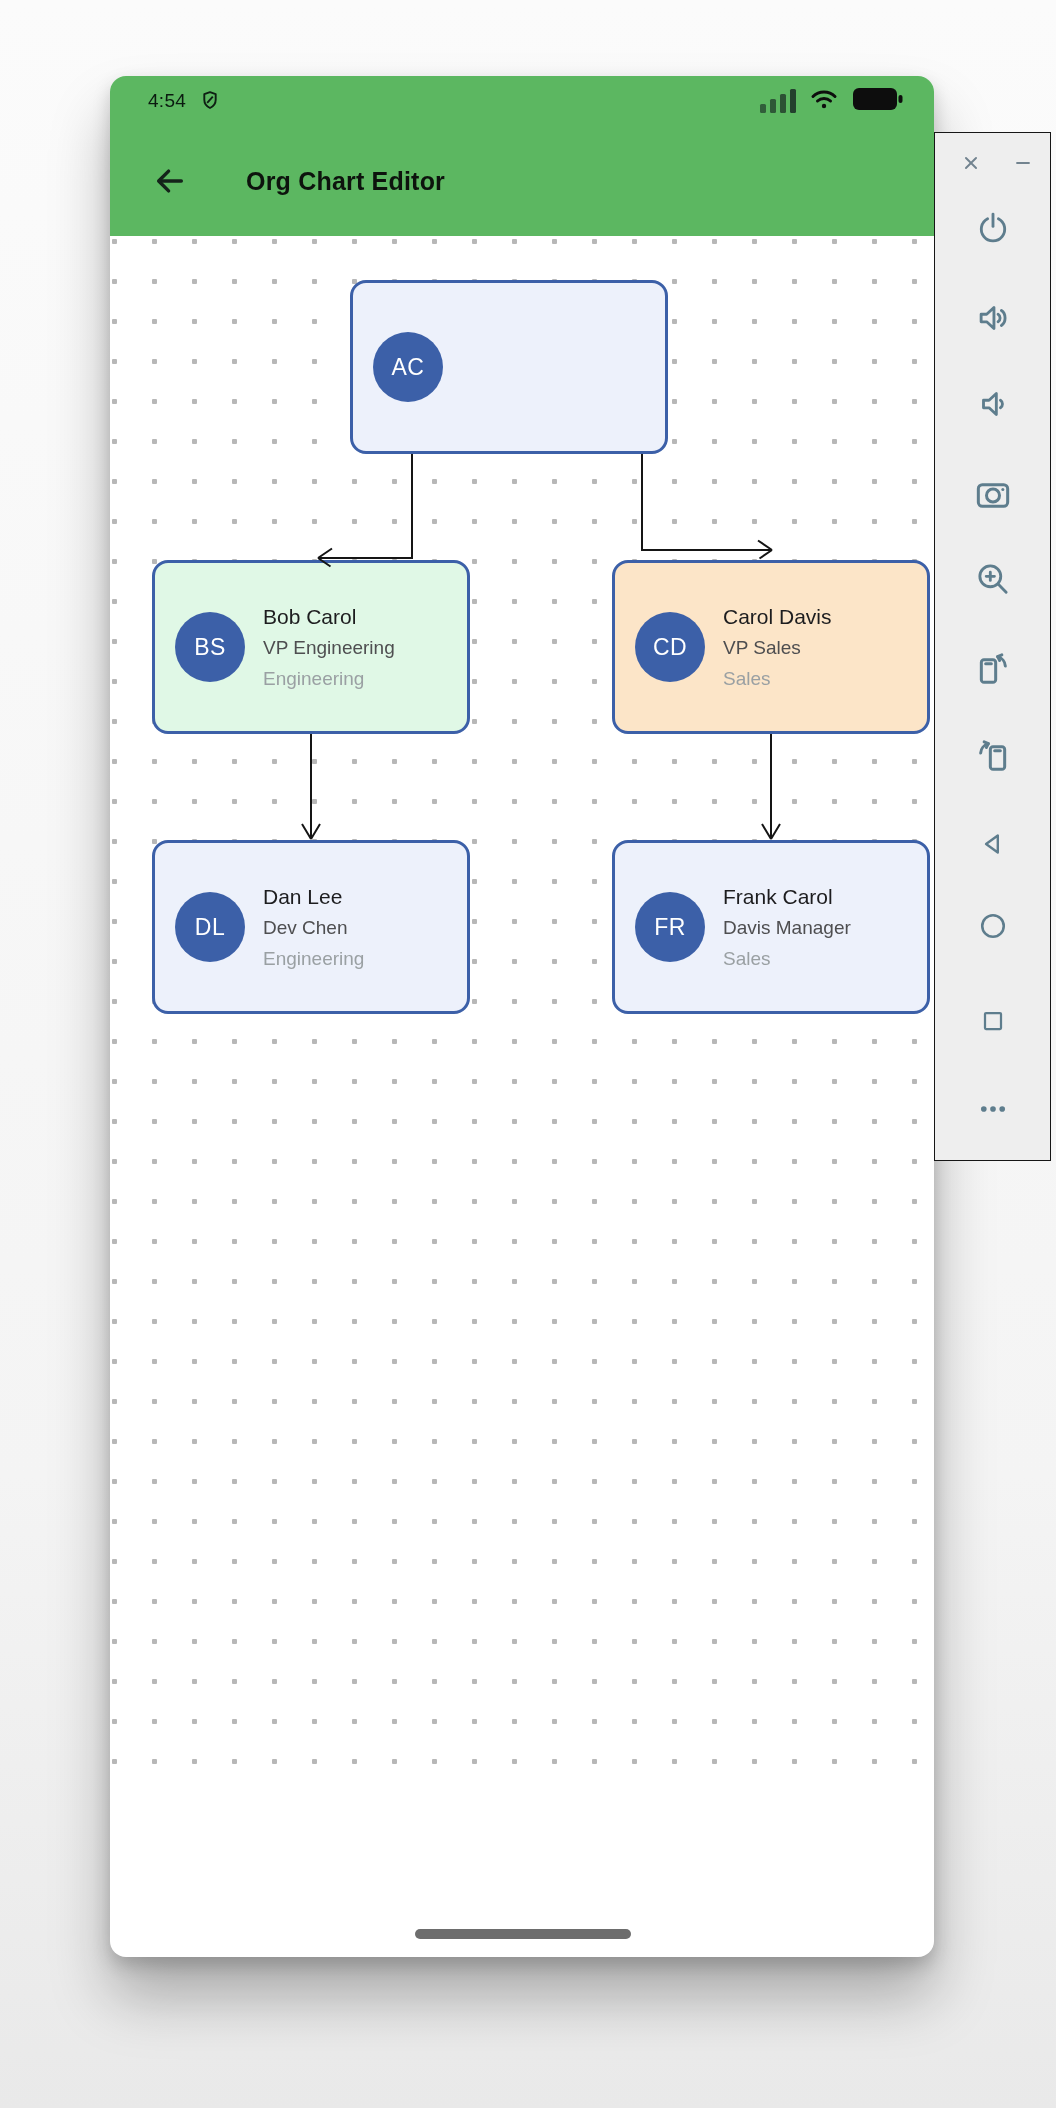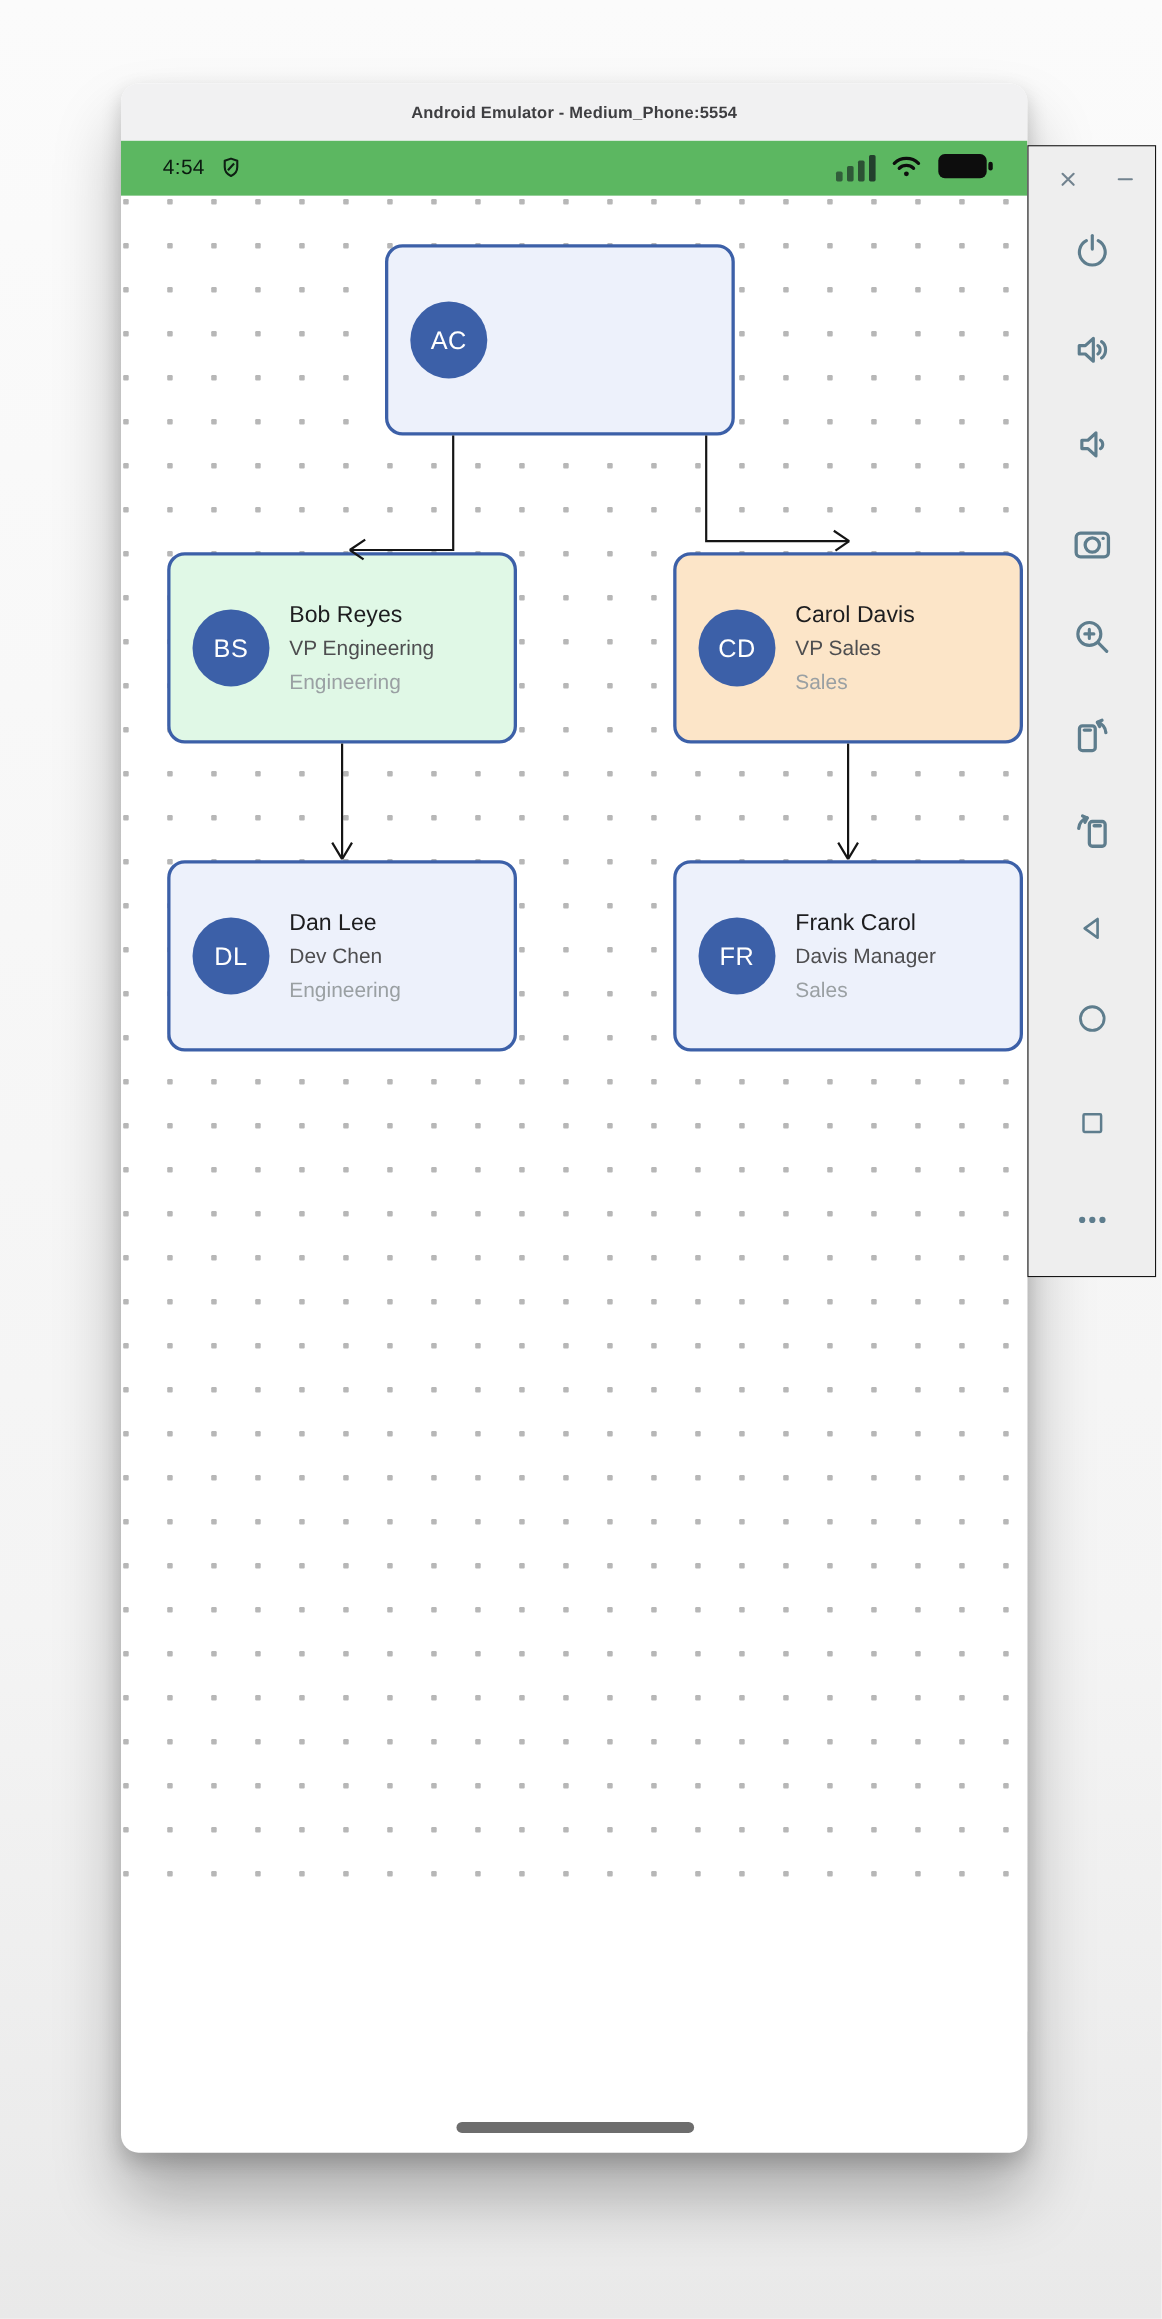--- a/index.html
+++ b/index.html
@@ -74,23 +74,20 @@
     display:flex;align-items:center;justify-content:center;cursor:pointer;background:none;border:none;padding:0;
   }
   .tool-btn svg{stroke:#5e7d8d;fill:none;stroke-width:1.8;stroke-linecap:round;stroke-linejoin:round;}
   :root{--green:#5cb761;--node-border:#3c60a8;}
 </style>
 </head>
 <body>
 
 <div class="phone-window">
 
-  <div class="titlebar">
-    <span>Android Emulator - Medium_Phone:5554</span>
-  </div>
 
   <div class="statusbar">
     <span class="status-time">4:54</span>
     <span class="status-shield">
       <svg width="24" height="24" viewBox="0 0 24 24" fill="none" stroke="#0e1f13" stroke-width="1.9" stroke-linejoin="round">
         <path d="M12 3.2 L6.3 5.2 V10.8 C6.3 15 8.9 17.6 12 19 C15.1 17.6 17.7 15 17.7 10.8 V5.2 Z"></path>
         <path d="M9.2 13.8 L14.8 7.6"></path>
       </svg>
     </span>
     <span class="status-right">
@@ -109,20 +106,29 @@
       </span>
       <span>
         <svg width="52" height="26" viewBox="0 0 52 26">
           <rect x="1" y="2" width="44" height="22" rx="6" fill="#0d0d0d"></rect>
           <rect x="46.5" y="9" width="4" height="8" rx="2" fill="#0d0d0d"></rect>
         </svg>
       </span>
     </span>
   </div>
 
+  <div class="appbar">
+    <span class="back-btn" title="back">
+      <svg width="34" height="34" viewBox="0 0 24 24" fill="none" stroke="#14231a" stroke-width="2.4" stroke-linecap="round" stroke-linejoin="round">
+        <path d="M20 12 H4.5"></path>
+          <path d="M11 5 L4 12 L11 19"></path>
+      </svg>
+    </span>
+    <span class="appbar-title">Org Chart Editor</span>
+  </div>
 
   <div class="canvas">
     <div id="dots">
         <i class="dot" style="left: 2px; top: 3px;"></i>
         <i class="dot" style="left: 42px; top: 3px;"></i>
         <i class="dot" style="left: 82px; top: 3px;"></i>
         <i class="dot" style="left: 122px; top: 3px;"></i>
         <i class="dot" style="left: 162px; top: 3px;"></i>
         <i class="dot" style="left: 202px; top: 3px;"></i>
         <i class="dot" style="left: 242px; top: 3px;"></i>
@@ -956,21 +962,21 @@
         <path d="M661 603 L652 588 M661 603 L670 588"></path>
       </g>
     </svg>
 
     <div class="node node-alice" style="background: rgb(237, 241, 251);">
       <div class="avatar">AC</div>
     </div>
     <div class="node node-bob" style="background: rgb(224, 248, 230);">
       <div class="avatar">BS</div>
       <div class="node-text">
-        <div class="n-name">Bob Reyes</div>
+        <div class="n-name">Bob Carol</div>
         <div class="n-role">VP Engineering</div>
         <div class="n-dept">Engineering</div>
       </div>
     </div>
     <div class="node node-carol" style="background: rgb(252, 229, 200);">
       <div class="avatar">CD</div>
       <div class="node-text">
         <div class="n-name">Carol Davis</div>
         <div class="n-role">VP Sales</div>
         <div class="n-dept">Sales</div>

